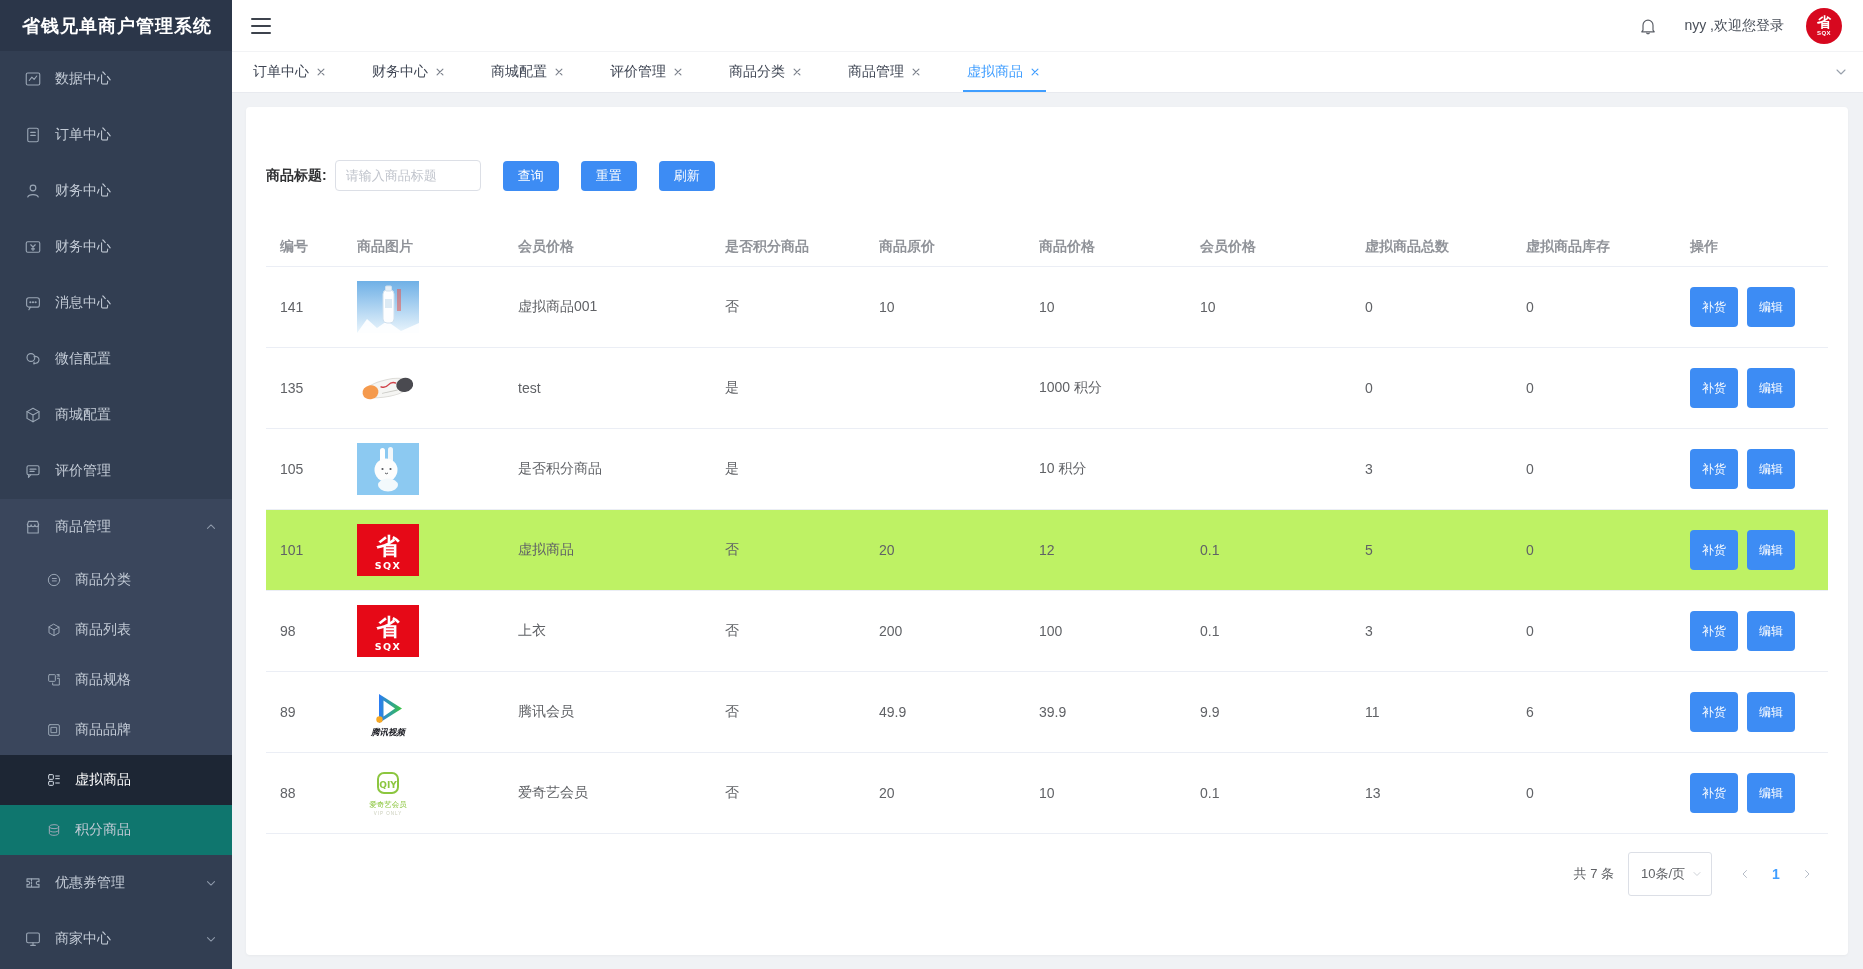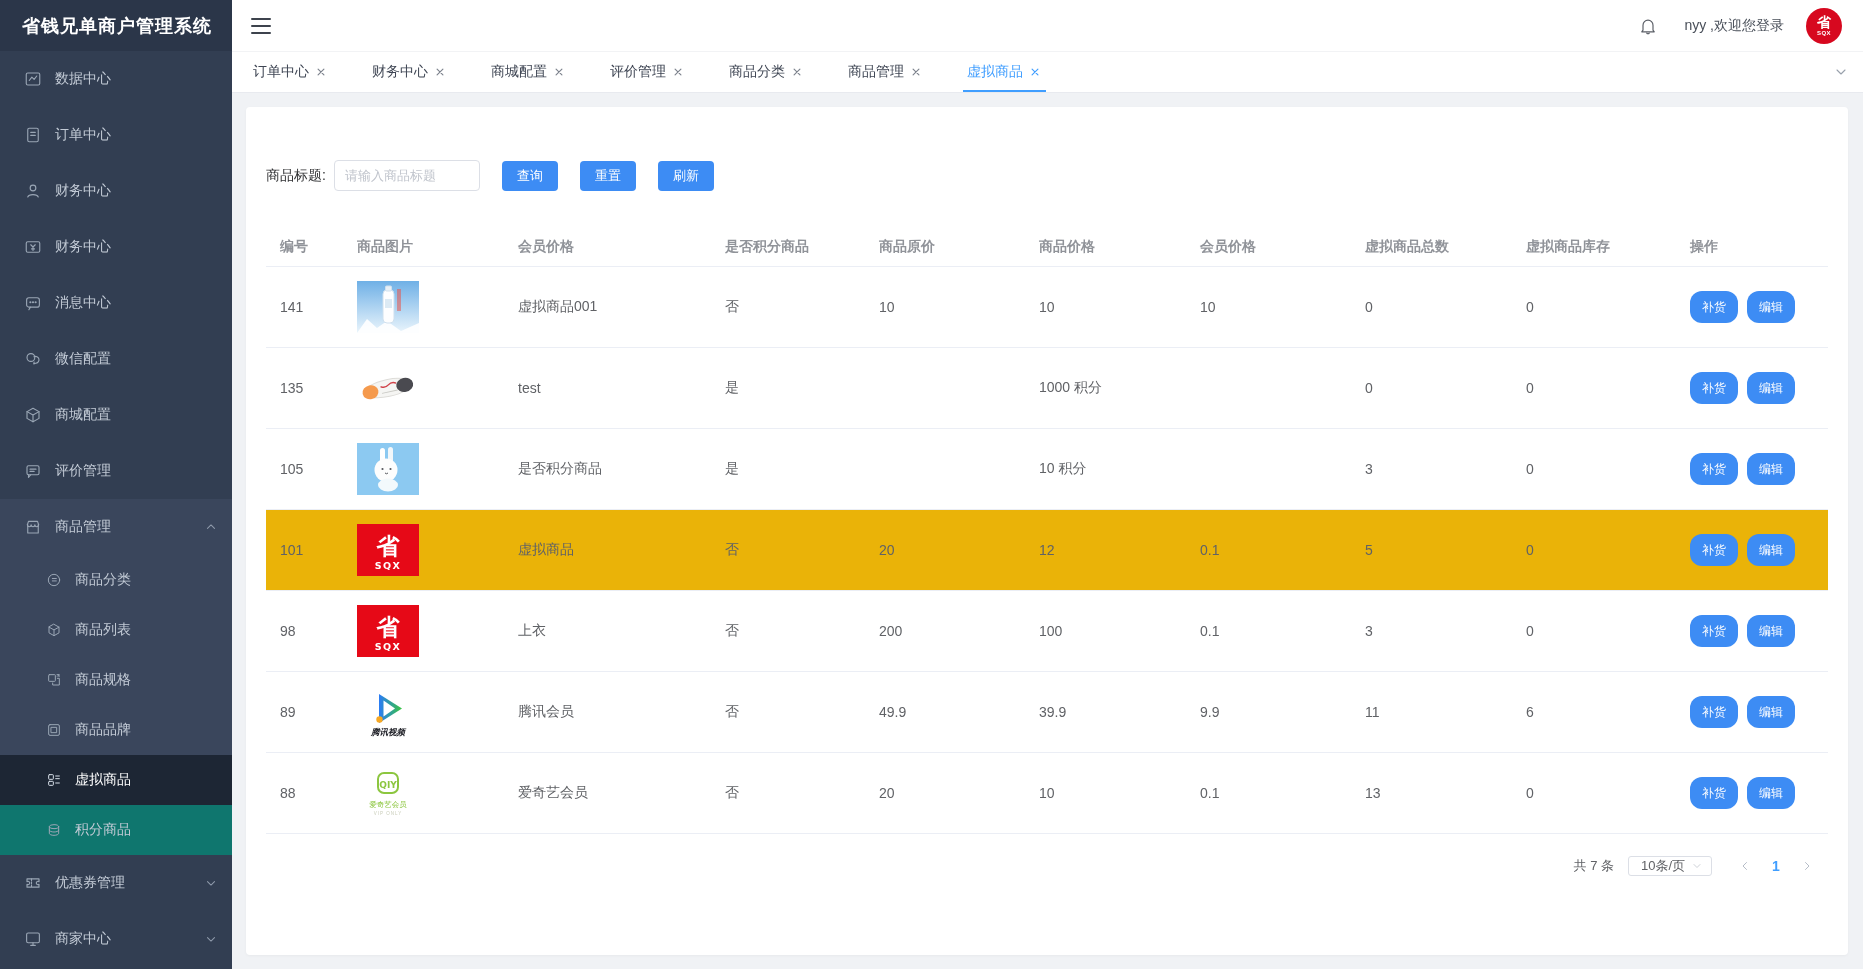--- a/index.html
+++ b/index.html
@@ -46,39 +46,39 @@
   .tab.active .tab-close{color:#409eff}
   .tab.active::after{content:"";position:absolute;left:-4px;right:-4px;bottom:0;height:2px;background:#409eff}
   .tab-more{margin-left:auto;margin-right:14px;align-self:center;width:16px;height:16px;color:#98a0ab;cursor:pointer}
   .tab-more svg{width:16px;height:16px;fill:none;stroke:currentColor;stroke-width:1.6;stroke-linecap:round;stroke-linejoin:round}
 
   
   .content{flex:1;background:#f0f2f5;padding:14px 15px 14px 14px;overflow:hidden}
   .card{background:#fff;border-radius:4px;height:848px;box-shadow:0 1px 3px rgba(0,0,0,.04);padding:0 20px;overflow:hidden}
 
   .search-row{display:flex;align-items:center;margin-top:53px}
-  .search-label{color:#303133;font-weight:400;font-size:14px}
+  .search-label{color:#303133;font-weight:700;font-size:14px}
   .search-input{width:146px;height:31px;border:1px solid #dcdfe6;border-radius:4px;margin-left:8px;padding:0 10px;font-size:13px;color:#606266;outline:none}
   .search-input::placeholder{color:#c0c4cc}
   .btn{height:30px;padding:0 15px;margin-left:22px;background:#3d8cf4;color:#fff;border:none;border-radius:4px;font-size:13px;cursor:pointer}
 
   .thead,.trow{display:grid;grid-template-columns:77px 161px 207px 154px 160px 161px 165px 161px 164px 152px;align-items:center}
   .thead{margin-top:36px;height:40px;border-bottom:1px solid #ebeef5}
   .th{padding-left:14px;color:#909399;font-size:14px;font-weight:bold;white-space:nowrap}
   .trow{height:81px;border-bottom:1px solid #ebeef5}
-  .trow.highlight{background:#eab308}
+  .trow.highlight{background:#bef264}
   .td{padding-left:14px;font-size:14px;color:#606266;white-space:nowrap;overflow:hidden}
   .prod-img{width:62px;height:52px;display:block}
   .prod-img svg{width:62px;height:52px;display:block}
   .actions{display:flex;gap:9px}
-  .mini-btn{height:32px;padding:0 12px;background:#3d8cf4;color:#fff;border:none;border-radius:12px;font-size:12px;cursor:pointer}
+  .mini-btn{height:40px;padding:0 12px;background:#3d8cf4;color:#fff;border:none;border-radius:4px;font-size:12px;cursor:pointer}
 
   .pagination{display:flex;align-items:center;justify-content:flex-end;margin-top:18px;padding-right:6px;color:#606266;font-size:13px}
   .pag-total{margin-right:14px}
-  .page-size{width:84px;height:20px;border:1px solid #dcdfe6;border-radius:3px;display:flex;align-items:center;padding:0 8px 0 12px;color:#606266;cursor:pointer}
+  .page-size{width:84px;height:44px;border:1px solid #dcdfe6;border-radius:3px;display:flex;align-items:center;padding:0 8px 0 12px;color:#606266;cursor:pointer}
   .page-size .chev{margin-left:auto;width:12px;height:12px;color:#c0c4cc}
   .page-size .chev svg{width:12px;height:12px;fill:none;stroke:currentColor;stroke-width:1.6;stroke-linecap:round;stroke-linejoin:round}
   .pager-arrow{width:30px;height:28px;display:flex;align-items:center;justify-content:center;color:#aeb6c2;cursor:pointer}
   .pager-arrow.prev{margin-left:18px}
   .pager-arrow svg{width:12px;height:12px;fill:none;stroke:currentColor;stroke-width:1.8;stroke-linecap:round;stroke-linejoin:round}
   .pager-page{width:32px;text-align:center;color:#409eff;font-weight:bold;font-size:14px;cursor:pointer}
 </style>
 </head>
 <body>
 

